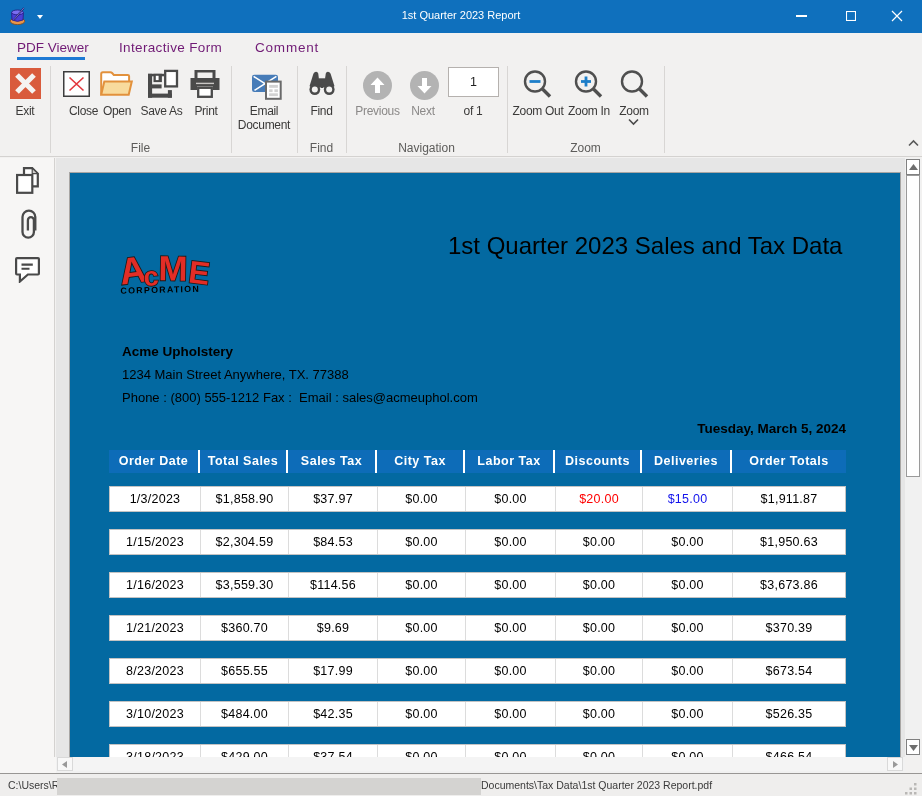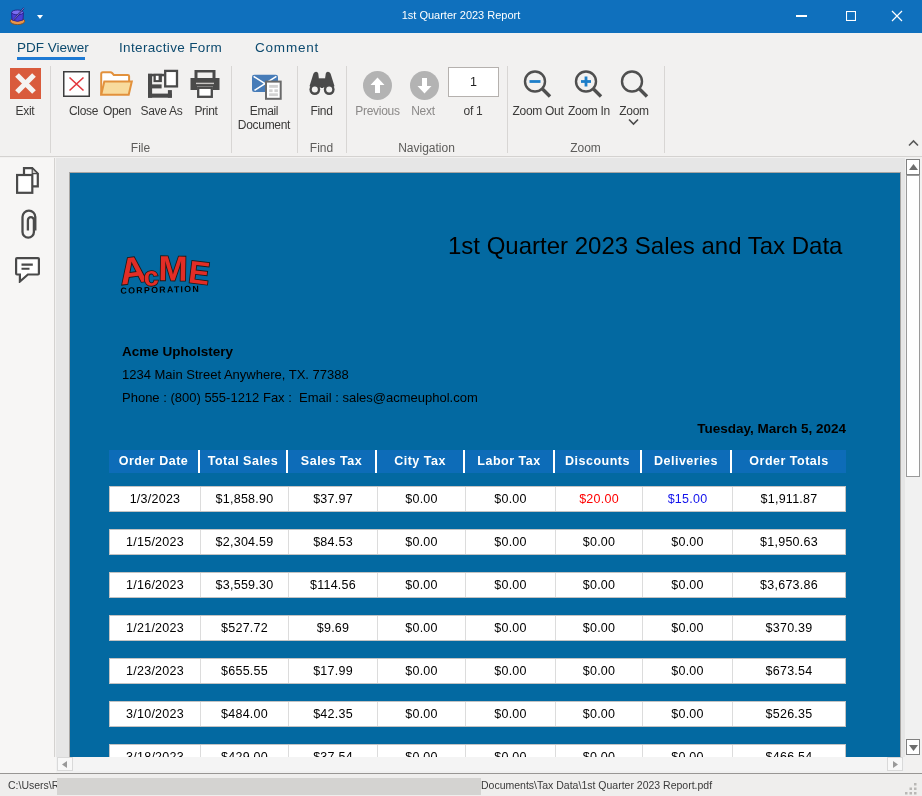--- a/index.html
+++ b/index.html
@@ -8,21 +8,21 @@
 #app *{box-sizing:border-box;}
 .abs{position:absolute;}
 
 
 #titlebar{position:absolute;left:0;top:0;width:922px;height:33px;background:#0f70bd;}
 #titlebar .title{position:absolute;left:0;right:0;top:9px;text-align:center;color:#fff;font-size:11px;}
 #caret{position:absolute;left:37px;top:15px;width:0;height:0;border-left:3.5px solid transparent;border-right:3.5px solid transparent;border-top:4px solid #fff;}
 
 
 #tabrow{position:absolute;left:0;top:33px;width:922px;height:30px;background:#f2f1f0;}
-.tab{position:absolute;top:7px;font-size:13.5px;color:#0c4a6e;}
+.tab{position:absolute;top:7px;font-size:13.5px;color:#701a75;}
 
 
 #ribbon{position:absolute;left:0;top:63px;width:922px;height:94px;background:#f2f1f0;border-bottom:1px solid #d4d2d0;}
 .vsep{position:absolute;top:3px;height:87px;width:1px;background:#d8d6d4;}
 .glabel{position:absolute;top:78px;font-size:12px;color:#5d5c5a;text-align:center;}
 .blabel{position:absolute;top:41px;font-size:12px;color:#3b3a39;text-align:center;line-height:14px;letter-spacing:-0.3px;}
 .dis{color:#8b8988;}
 
 
 #sidebar{position:absolute;left:0;top:158px;width:55px;height:615px;background:#f7f6f5;border-right:1px solid #d4d2d0;}
@@ -276,30 +276,30 @@
           <div style="width:88px;">$3,559.30</div>
           <div style="width:89px;">$114.56</div>
           <div style="width:88px;">$0.00</div>
           <div style="width:90px;">$0.00</div>
           <div style="width:87px;">$0.00</div>
           <div style="width:90px;">$0.00</div>
           <div style="width:112px;">$3,673.86</div>
       </div>
       <div class="drow" style="top:442px;">
         <div style="width:91px;">1/21/2023</div>
-          <div style="width:88px;">$527.72</div>
+          <div style="width:88px;">$360.70</div>
           <div style="width:89px;">$9.69</div>
           <div style="width:88px;">$0.00</div>
           <div style="width:90px;">$0.00</div>
           <div style="width:87px;">$0.00</div>
           <div style="width:90px;">$0.00</div>
           <div style="width:112px;">$370.39</div>
       </div>
       <div class="drow" style="top:485px;">
-        <div style="width:91px;">1/23/2023</div>
+        <div style="width:91px;">8/23/2023</div>
           <div style="width:88px;">$655.55</div>
           <div style="width:89px;">$17.99</div>
           <div style="width:88px;">$0.00</div>
           <div style="width:90px;">$0.00</div>
           <div style="width:87px;">$0.00</div>
           <div style="width:90px;">$0.00</div>
           <div style="width:112px;">$673.54</div>
       </div>
       <div class="drow" style="top:528px;">
         <div style="width:91px;">3/10/2023</div>

